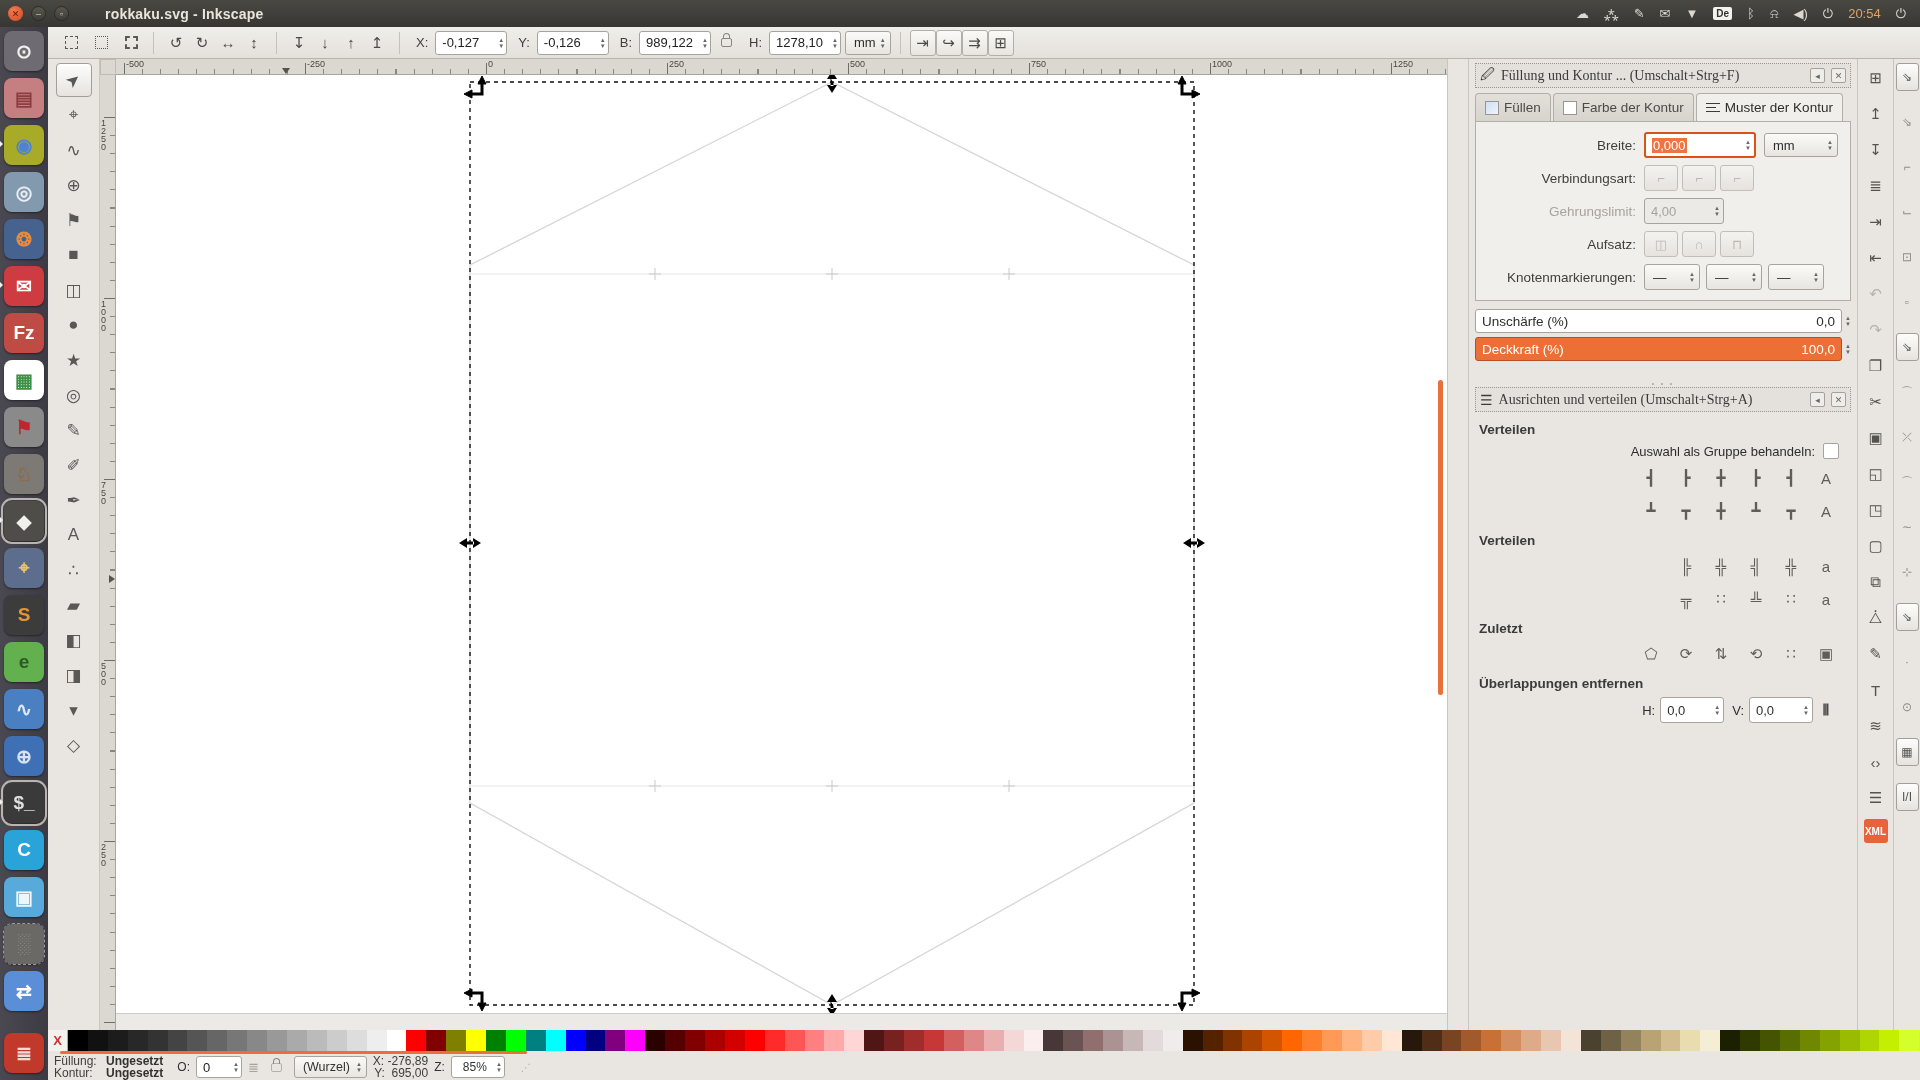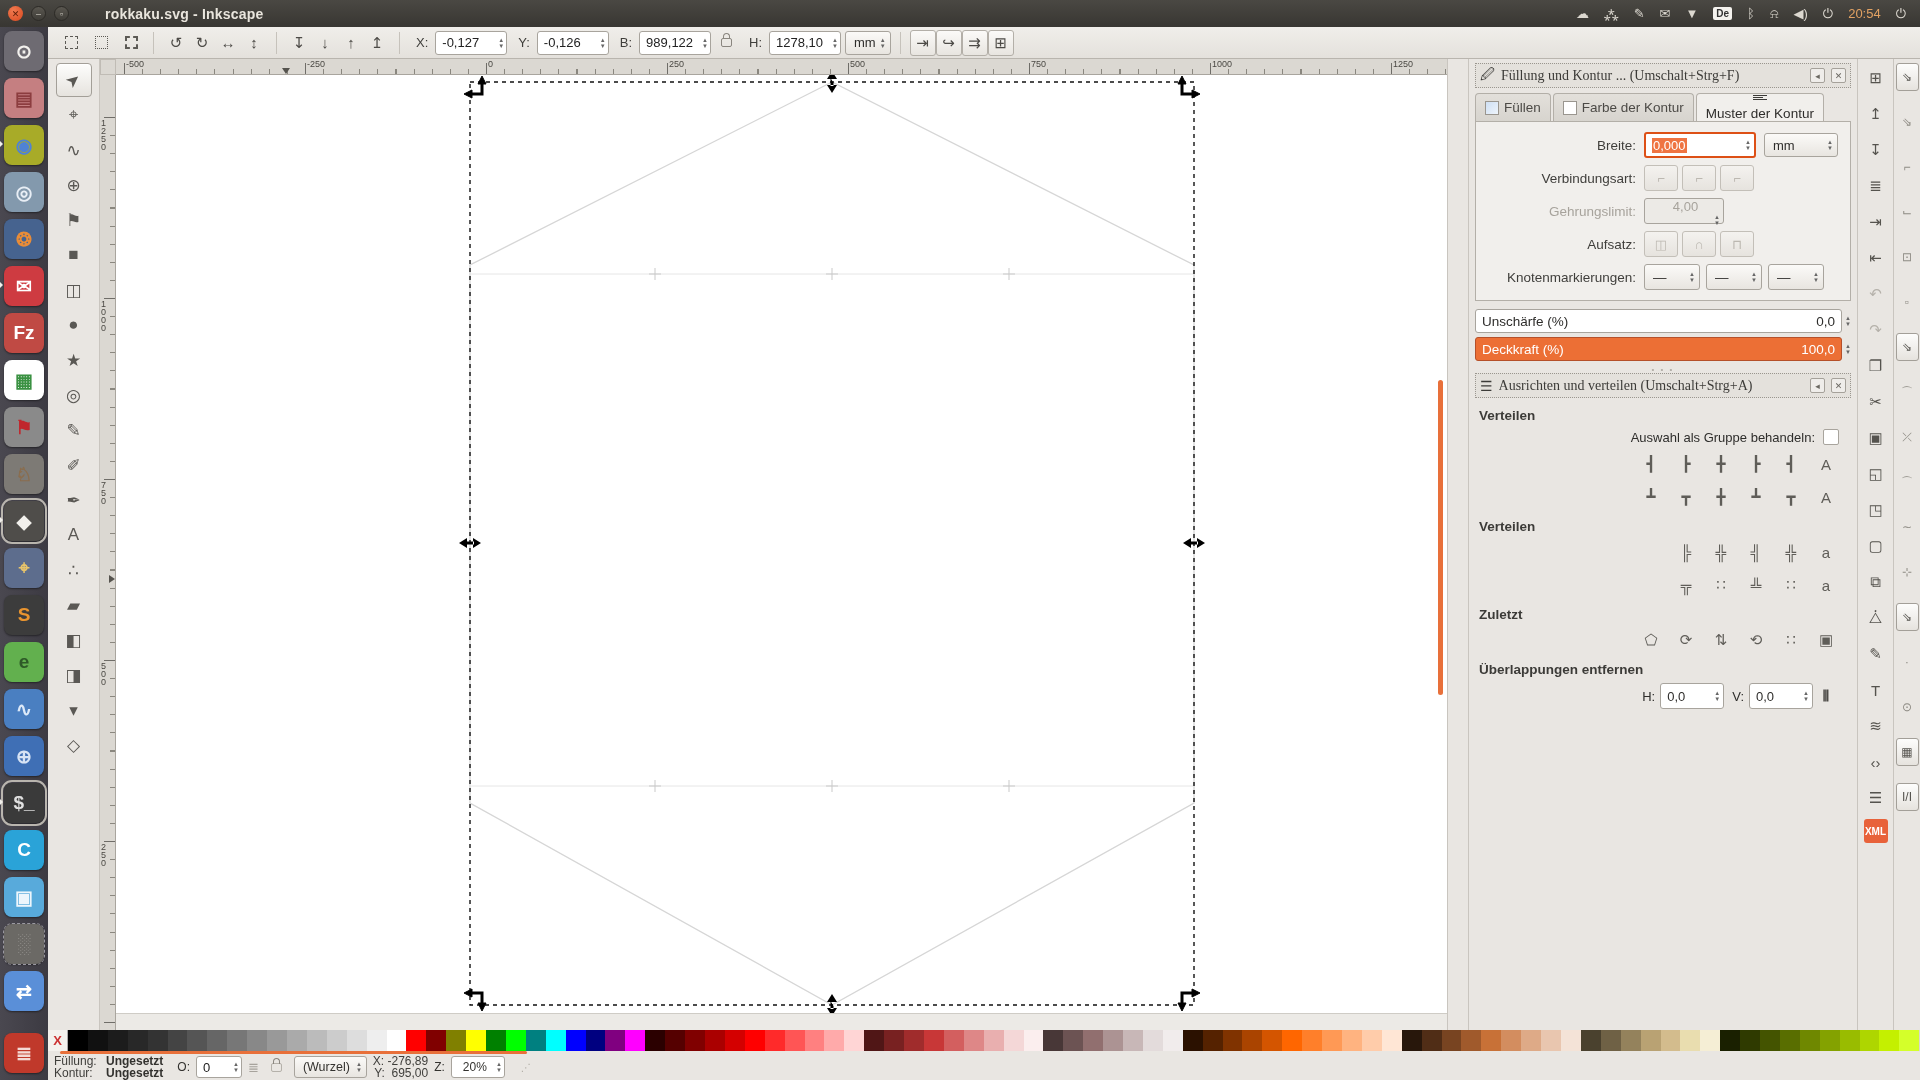--- a/index.html
+++ b/index.html
@@ -87,31 +87,31 @@
   #dock { position:absolute; left:1468px; top:59px; width:389px; height:971px; background:#e9e6e2;
     border-left:1px solid #c9c5bf; padding:4px 6px 0 6px; }
   .panel-hdr { height:25px; border:1px dotted #9a968f; background:#e4e1dc; display:flex; align-items:center;
     padding:0 4px; font-size:14px; color:#3c3b38; gap:6px; }
   .panel-hdr .ttl { flex:1; white-space:nowrap; overflow:hidden;font-family:Liberation Serif, serif; }
   .mini-btn { width:15px; height:15px; border:1px solid #a5a19a; border-radius:2px; background:#efedea;
     font-size:9px; color:#6b6862; display:inline-flex; align-items:center; justify-content:center; }
   .tabs { display:flex; margin-top:5px; }
   .tab { height:28px; display:flex; align-items:center; gap:5px; padding:0 9px; font-size:13.5px; color:#4c4a46;
     background:linear-gradient(#e3e0db,#d7d4ce); border:1px solid #b3afa8; border-bottom:none; border-radius:4px 4px 0 0; margin-right:2px; }
-  .tab.active { background:#f1efec; color:#2e2d2b; position:relative; top:0px;flex-direction:column; }
+  .tab.active { background:#f1efec; color:#2e2d2b; position:relative; top:0px; }
   .tab .swatch { width:14px; height:14px; border:1px solid #9a968f; background:linear-gradient(135deg,#cfe0f4,#eef4fb); }
   .tab .swatch.empty { background:#fff; }
   .tab .swatch.dash { background:#f1efec; display:flex; flex-direction:column; justify-content:space-evenly; border:none; }
   .tab .swatch.dash b { height:1.5px; background:#3c3b38; display:block; }
   .panel-body { background:#f1efec; border:1px solid #b3afa8; padding:10px 8px 8px 2px; }
   .frow { display:flex; align-items:center; margin-bottom:7px; }
   .frow .lbl { width:158px; text-align:right; margin-right:8px; font-size:13.5px; color:#3f3e3b; white-space:nowrap; }
   .frow .lbl.dis { color:#a7a39c; }
   .sbox { display:flex; align-items:center; background:#fff; border:1px solid #a8a49d; border-radius:3px; height:26px; padding:0 3px 0 6px; }
-  .sbox.dis { background:#eceae6; color:#a7a39c;flex-direction:column; }
+  .sbox.dis { background:#eceae6; color:#a7a39c; }
   .sbox.focus { border:2px solid #dd5016; }
   .sel-text { background:#ef7442; color:#fff; padding:0 1px; }
   .jbtn { width:34px; height:26px; border:1px solid #c3bfb8; border-radius:3px; background:linear-gradient(#f4f2ef,#e6e3de);
     color:#bcb8b1; font-size:13px; display:inline-flex; align-items:center; justify-content:center; margin-right:4px; }
   .slider-entry { height:24px; border:1px solid #a8a49d; border-radius:3px; background:#fff; display:flex;
     align-items:center; justify-content:space-between; padding:0 6px; flex:1; font-size:13.5px; }
   .slider-entry.full { background:#ec6f35; color:#fff; border-color:#b5502a; }
   .sec-lbl { font-weight:bold; font-size:13.5px; color:#3c3b38; margin:10px 0 6px 4px; }
   .icon-row { display:flex; justify-content:flex-end; gap:9px; padding-right:12px; margin-bottom:9px; }
   .ai { width:26px; height:24px; display:flex; align-items:center; justify-content:center; font-size:15px; color:#5f5d58; }
@@ -493,21 +493,21 @@
   <div class="frow" style="margin-top:8px;margin-bottom:4px">
     <span class="slider-entry">
       <span>Unschärfe (%)</span>
         <span>0,0</span>
     </span>
     <span class="spin" style="margin-left:3px">
         <i>▲</i>
         <i>▼</i>
       </span>
   </div>
-  <div class="frow" style="margin-bottom:4px">
+  <div class="frow" style="margin-bottom:18px">
     <span class="slider-entry full">
       <span>Deckkraft (%)</span>
         <span>100,0</span>
     </span>
     <span class="spin" style="margin-left:3px">
         <i>▲</i>
         <i>▼</i>
       </span>
   </div>
   <div class="grip">• • •</div>
@@ -751,20 +751,20 @@
   <span id="layer-combo">
     <span>(Wurzel)</span>
       <span class="spin" style="margin-left:6px">
         <i>▲</i>
         <i>▼</i>
       </span>
   </span>
   <span id="coords"><span>X: -276,89</span><br><span>Y:  695,00</span></span>
   <span>Z:</span>
   <span id="zoomfld">
-    <span style="min-width:34px;text-align:center">20%</span>
+    <span style="min-width:34px;text-align:center">85%</span>
       <span class="spin">
         <i>▲</i>
         <i>▼</i>
       </span>
   </span>
   <span id="grip-dots">⋰</span>
 </div>
 
 </body></html>

